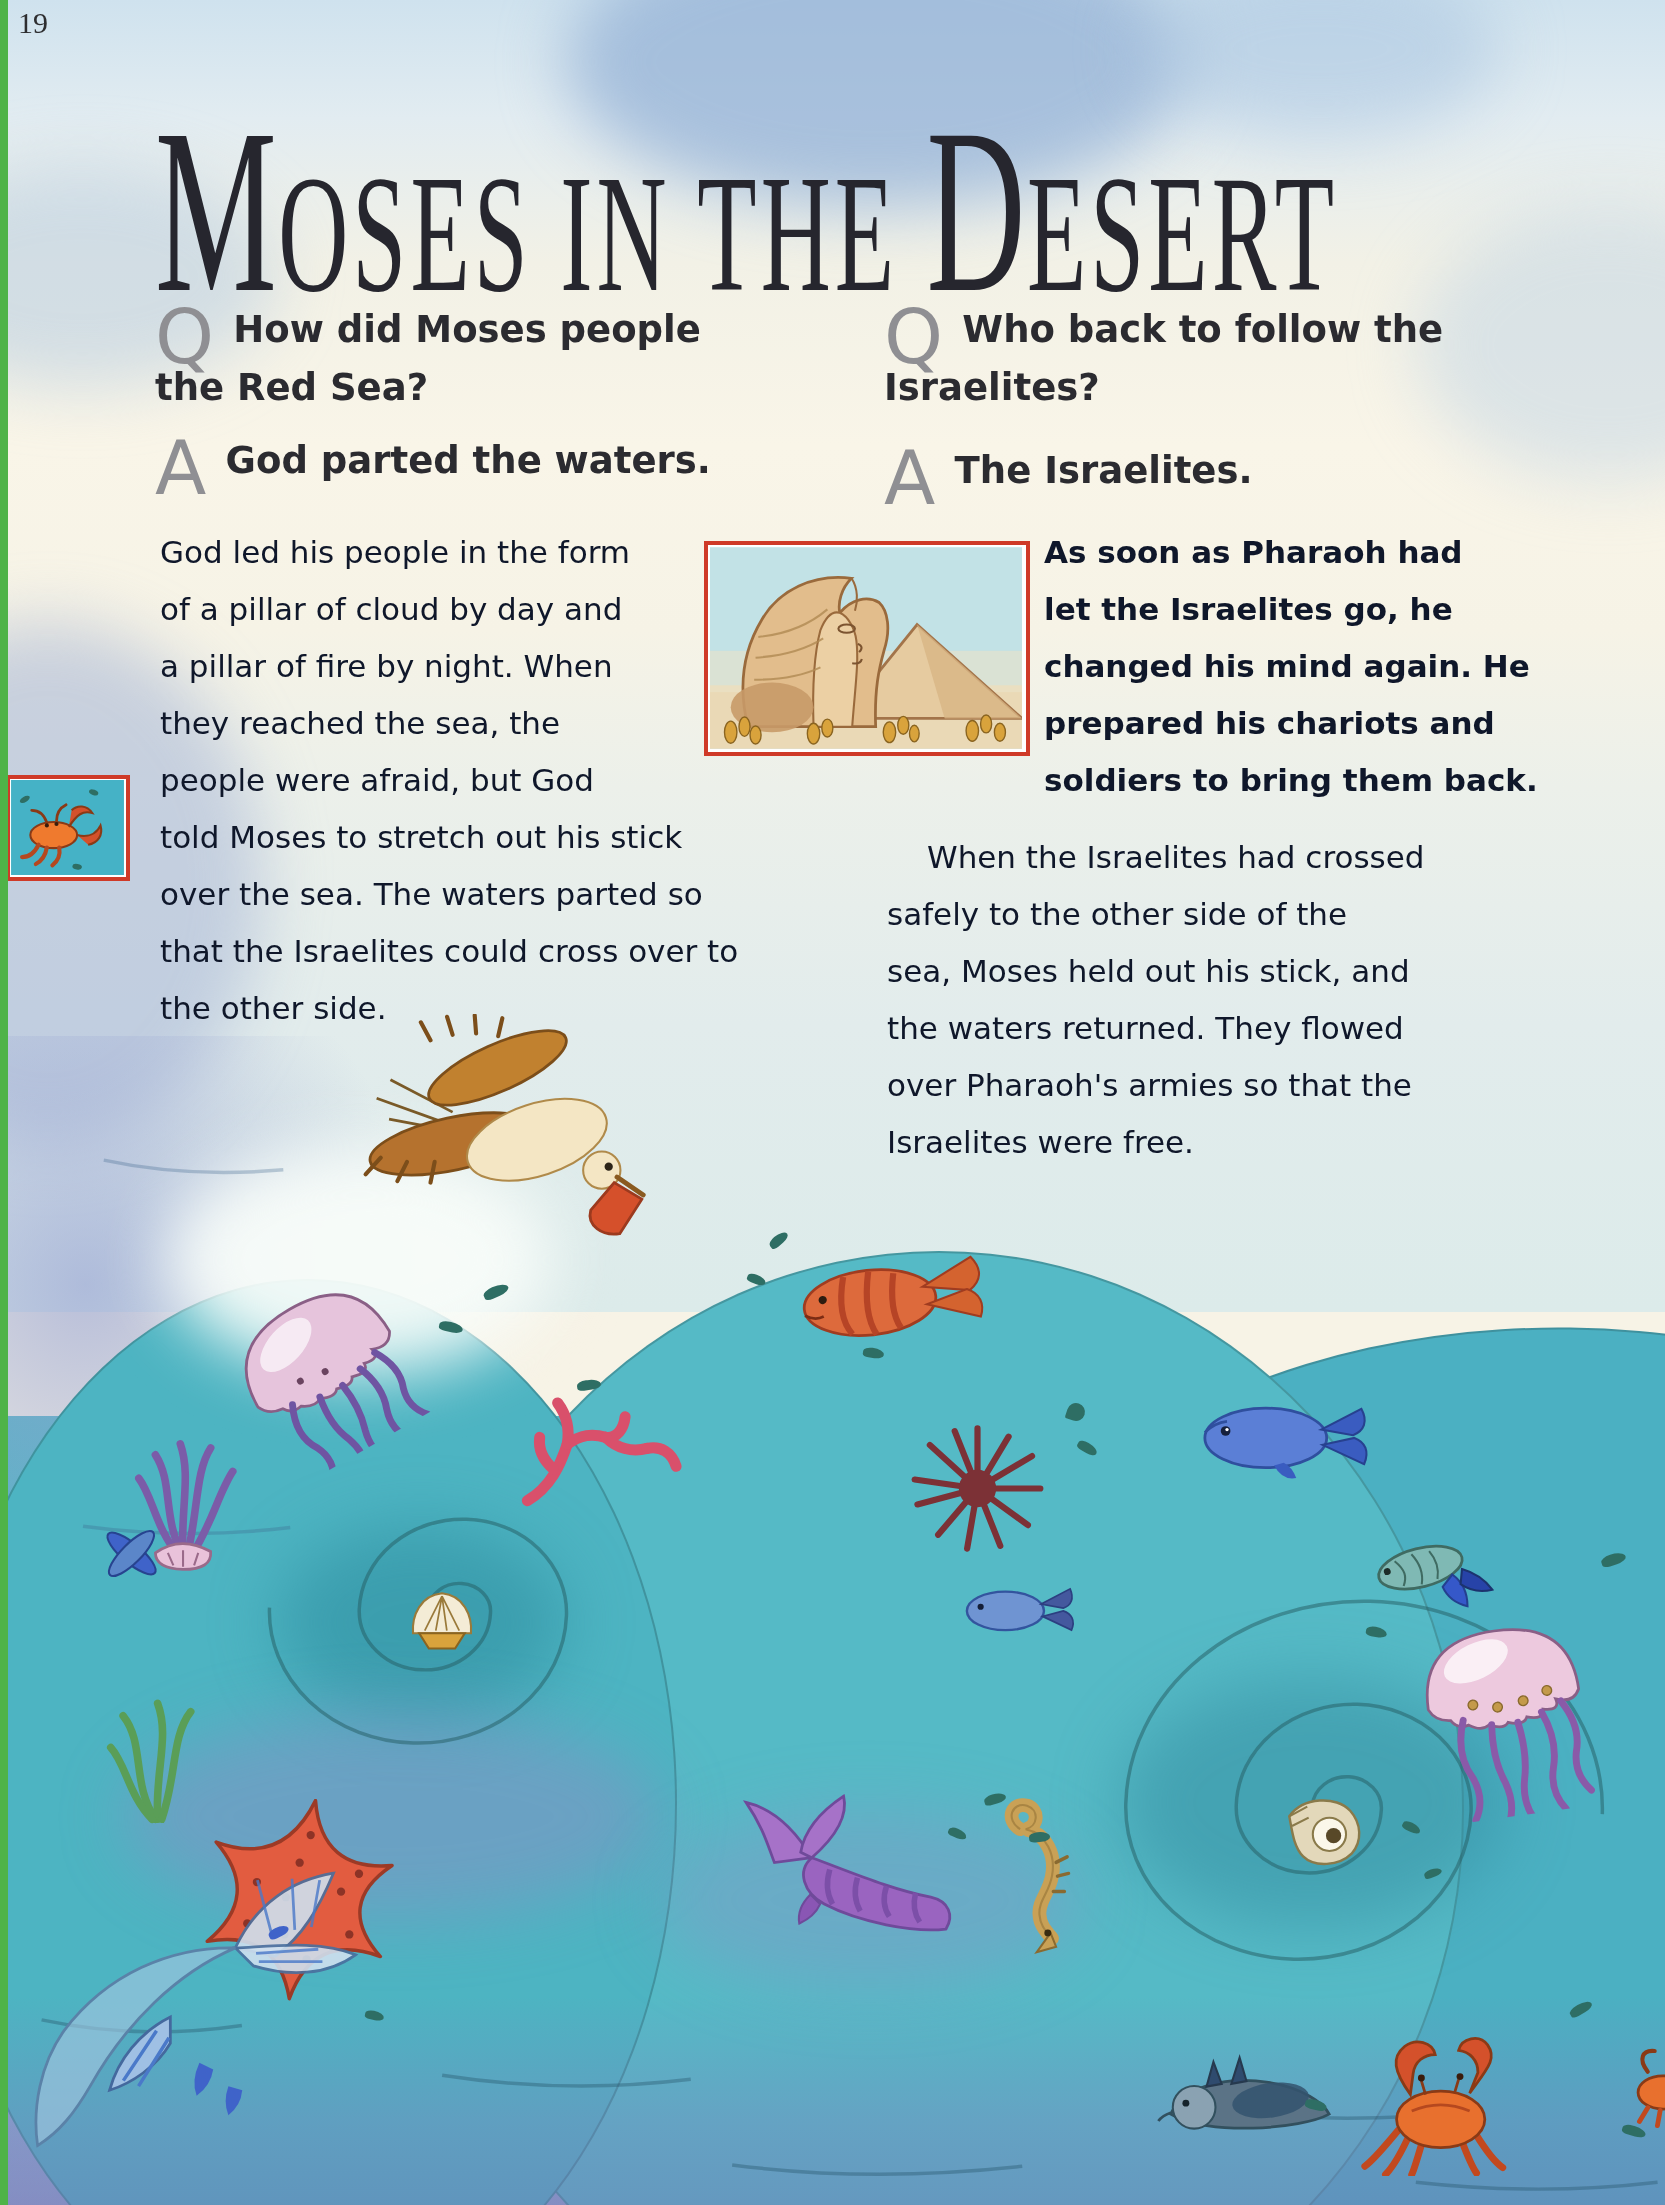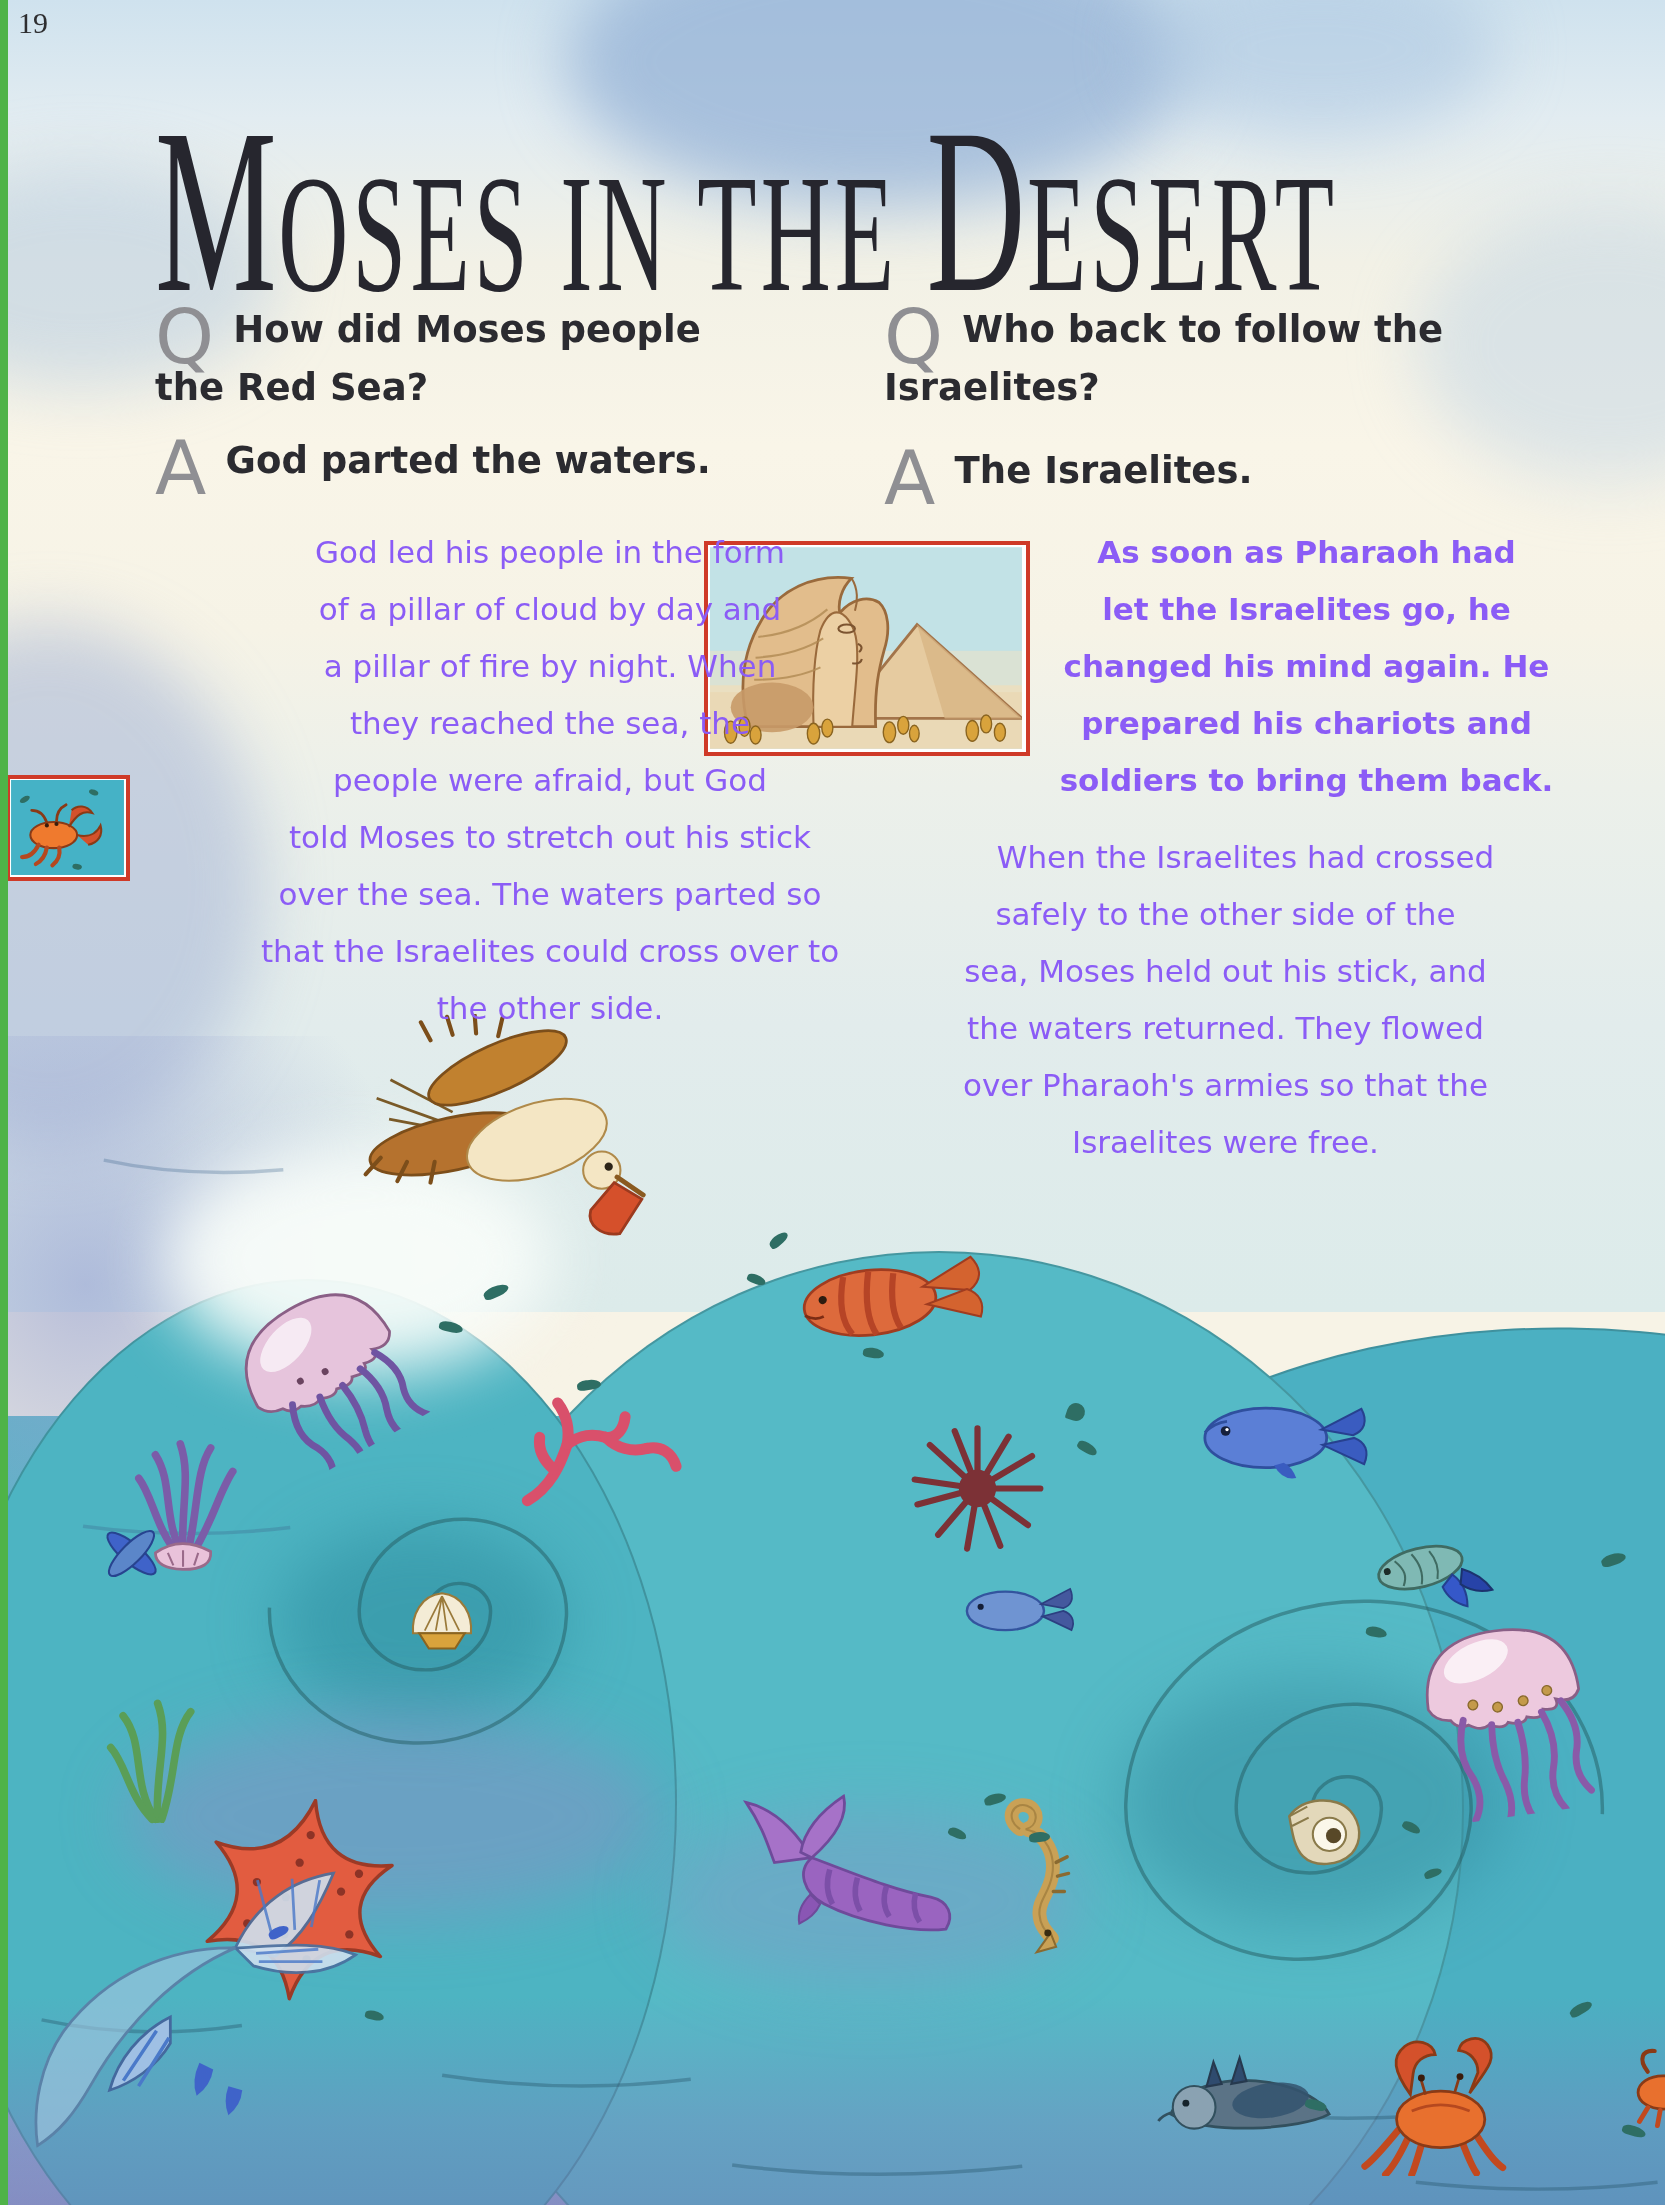--- a/index.html
+++ b/index.html
@@ -17,21 +17,21 @@
   .cloud{border-radius:50%;filter:blur(32px);}
   
   .pagenum{font-family:"Liberation Serif",serif;font-size:30px;color:#2e2e30;}
   .title{
     font-family:"Liberation Serif",serif;color:#26262e;white-space:nowrap;
     font-size:97px;letter-spacing:4.1px;transform:scaleY(1.72);transform-origin:top left;
   }
   .title .big{font-size:137px;letter-spacing:1.4px;}
   .qrow{font-size:37px;font-weight:bold;color:#2b2b30;line-height:58px;}
   .qletter{font-size:75px;font-weight:400;color:#8f8f93;vertical-align:-21px;margin-right:19.3px;line-height:0;}
-  .bodytext{font-size:31px;color:#8b5cf6;line-height:57px;white-space:pre-line;text-align:center;}
+  .bodytext{font-size:31px;color:#0f172a;line-height:57px;white-space:pre-line;}
   .indented{text-indent:40px;}
   
   .frame{border:4.8px solid #cf3a28;background:#ffffff;padding:2.1px;box-sizing:border-box;}
   .frame svg{display:block;}
   
   .mound{border-radius:50%;border:2.8px solid rgba(45,95,100,.38);box-sizing:border-box;}
   .drop{background:#2e6e64;border-radius:60% 80% 60% 40%;}
   .greenstrip{left:0;top:0;width:8.3px;height:2205px;background:#4fb348;z-index:60;}
 </style>
 </head>

